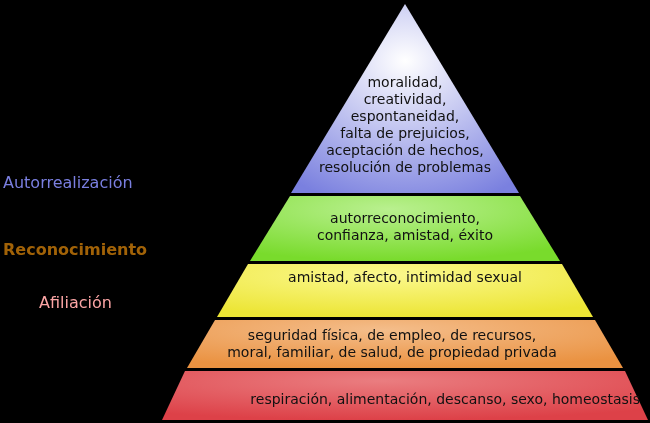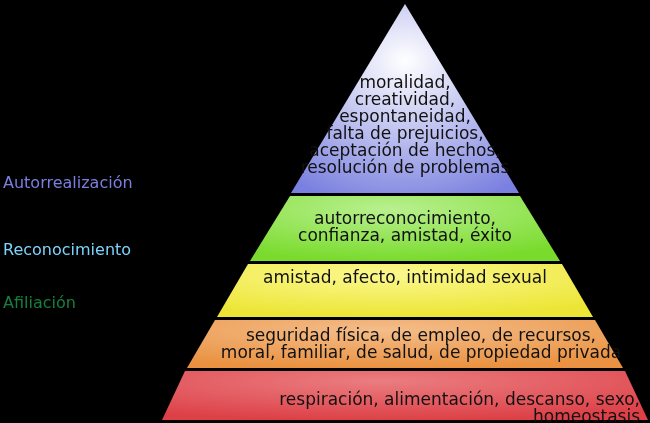--- a/index.html
+++ b/index.html
@@ -1,20 +1,20 @@
 <!DOCTYPE html>
 <html><head>
   <meta charset="utf-8">
   <style>
     html, body { margin: 0; padding: 0; background: #000; }
     .canvas { position: relative; width: 650px; height: 423px; background: #000; overflow: hidden; }
     svg.pyr { position: absolute; left: 0; top: 0; }
     .tier-text {
       position: absolute; text-align: center; color: #111;
-      font-family: "DejaVu Sans", sans-serif; font-size: 17px; line-height: 17px;
+      font-family: "DejaVu Sans", sans-serif; font-size: 14px; line-height: 17px;
       white-space: pre-line;
     }
     .label {
       position: absolute; left: 3px;
       font-family: "DejaVu Sans", sans-serif; font-size: 16px; line-height: 24px;
     }
   </style>
 </head>
 <body>
 
@@ -52,20 +52,20 @@
 
   <div class="tier-text" style="left:291px; top:74px; width:228px;">moralidad,
 creatividad,
 espontaneidad,
 falta de prejuicios,
 aceptación de hechos,
 resolución de problemas</div>
   <div class="tier-text" style="left:270px; top:210px; width:270px;">autorreconocimiento,
 confianza, amistad, éxito</div>
   <div class="tier-text" style="left:230px; top:269px; width:350px;">amistad, afecto, intimidad sexual</div>
-  <div class="tier-text" style="left:211px; top:327px; width:420px;">seguridad física, de empleo, de recursos,
+  <div class="tier-text" style="left:182px; top:327px; width:420px;">seguridad física, de empleo, de recursos,
 moral, familiar, de salud, de propiedad privada</div>
   <div class="tier-text" style="left:170px; top:391px; width:470px;text-align:right;">respiración, alimentación, descanso, sexo, homeostasis</div>
 
   <div class="label" style="top:171px; color:#7a7fe0;">Autorrealización</div>
-  <div class="label" style="top:238px; color:#7dd3fc;">Reconocimiento</div>
-  <div class="label" style="top:291px; color:#15803d;">Afiliación</div>
+  <div class="label" style="top:238px; color:#a16207;font-weight:bold;">Reconocimiento</div>
+  <div class="label" style="top:291px; color:#fca5a5;margin-left:36px;">Afiliación</div>
 </div>
 
 </body></html>

